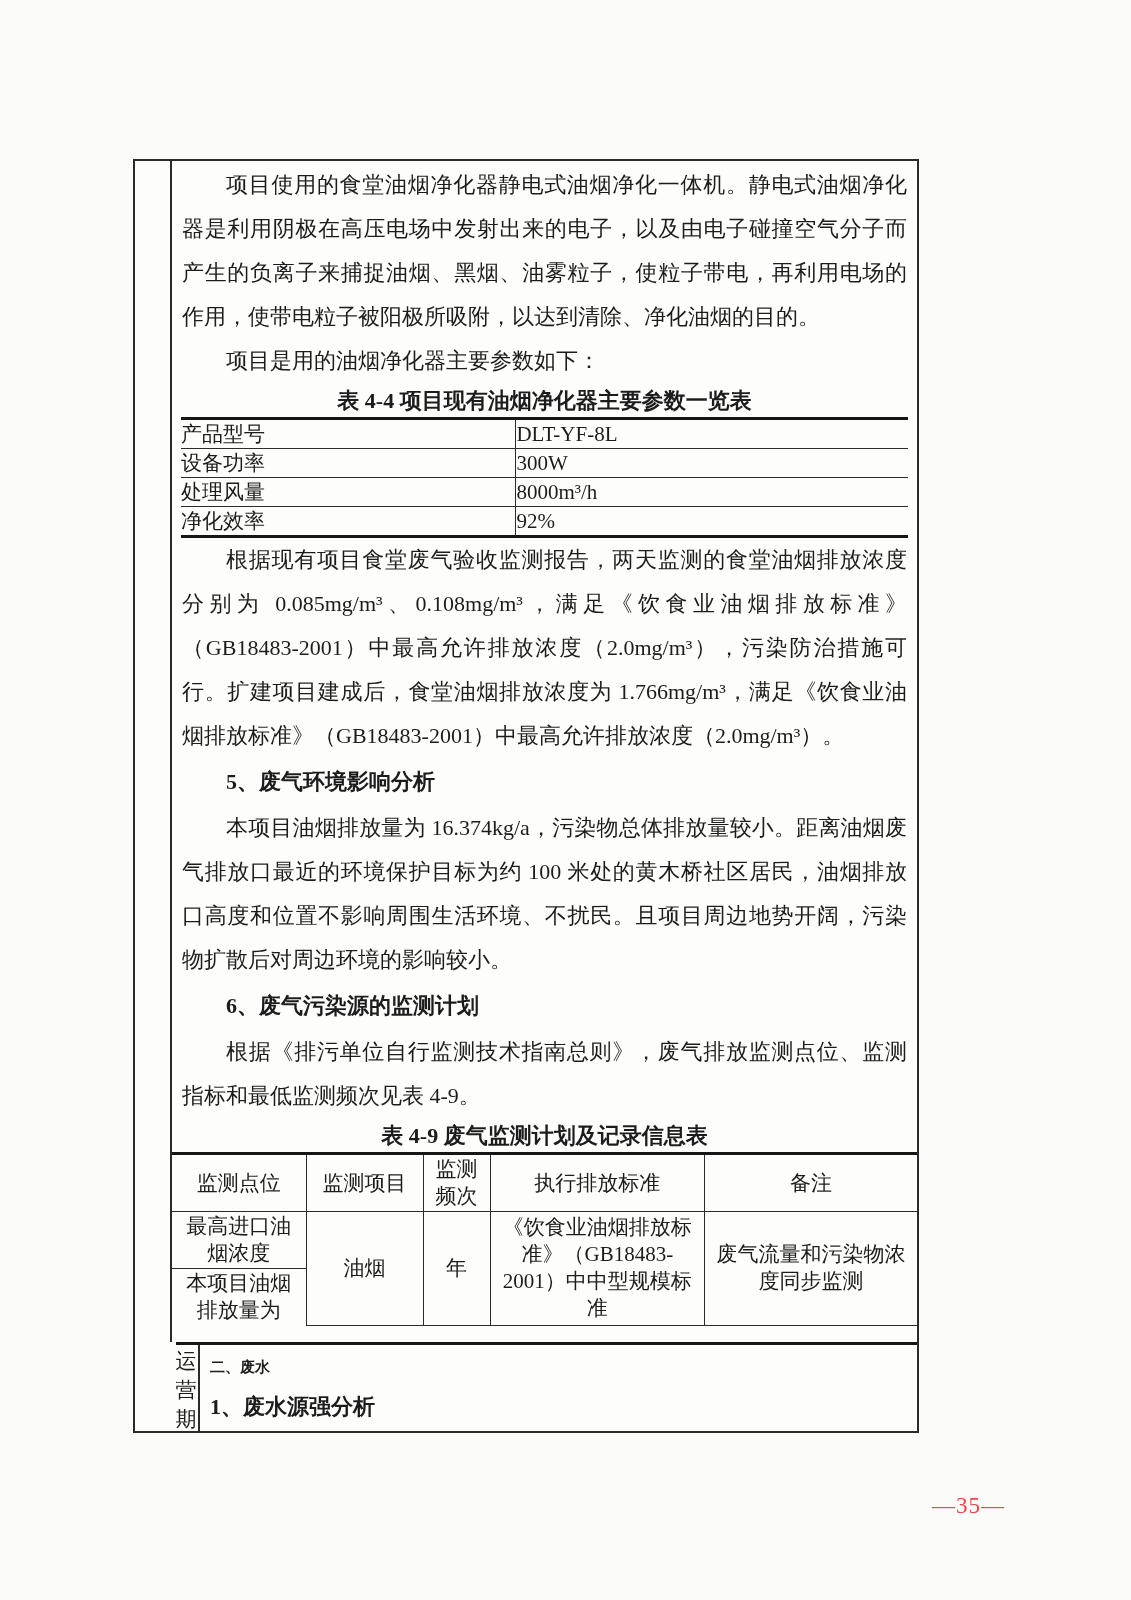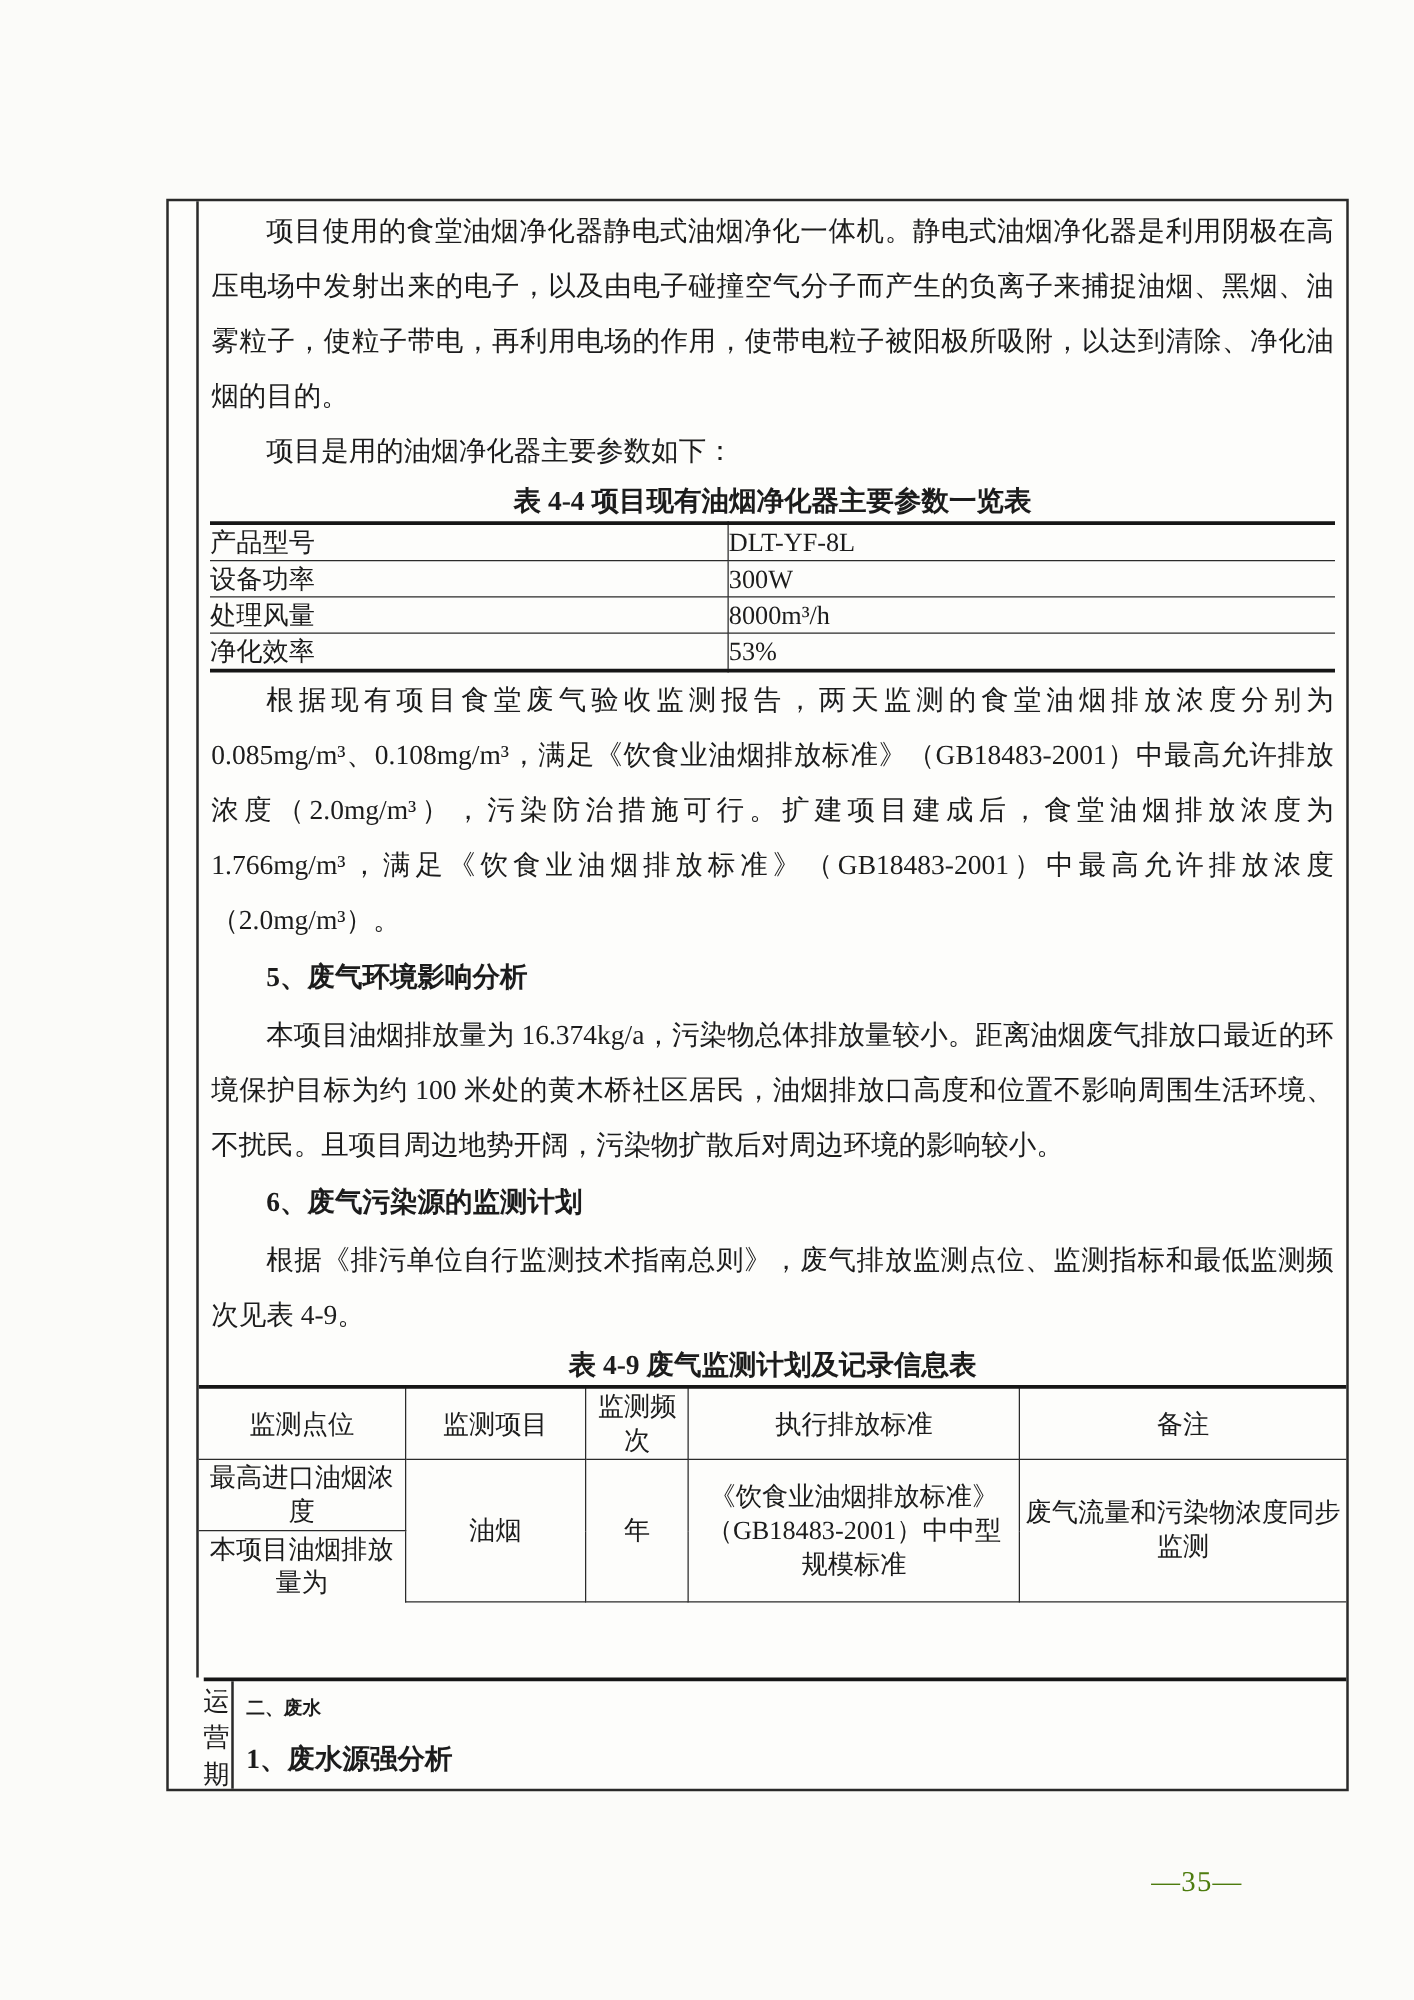--- a/index.html
+++ b/index.html
@@ -5,24 +5,25 @@
   html,body { margin:0; padding:0; }
   .page {
     position:relative;
     width:1131px; height:1600px;
     background:#fbfbf9;
     font-family:"Liberation Serif","DejaVu Serif",serif;
     color:#1c1c1c;
     overflow:hidden;
   }
   .doc-table {
-    position:absolute; left:133px; top:159px; width:946px;
+    position:absolute; left:133px; top:159px; width:786px;
     border:2px solid #2a2a2a;
     background:#fdfdfb;
     box-sizing:border-box;
+    padding-left:13px;
   }
   .row-main { display:flex; min-height:1181px; }
   .row-bottom { display:flex; border-top:3px solid #161616; height:86px;margin-left:28px; }
   .side-cell {
     flex:0 0 22px; width:22px;
     border-right:2px solid #2a2a2a;
     overflow:hidden; position:relative;
   }
   .side-label {
     font-size:21px; line-height:29px; text-align:center;
@@ -76,22 +77,22 @@
   .t49 col.c1 { width:18%; }
   .t49 col.c2 { width:15.7%; }
   .t49 col.c3 { width:9%; }
   .t49 col.c4 { width:28.8%; }
   .t49 col.c5 { width:28.5%; }
 
   .sec-line1 { font-weight:bold; font-size:15px; line-height:38px; }
   .sec-line2 { font-weight:bold; font-size:22px; line-height:42px; }
 
   .page-number {
-    position:absolute; top:1493px; right:137px;
-    font-size:23px; letter-spacing:1px; color:#4d7c0f;
+    position:absolute; top:1493px; right:126px;
+    font-size:23px; letter-spacing:1px; color:#ef4444;
   }
 </style>
 </head>
 <body>
 
 <div class="page">
   <div class="doc-table">
 
     <div class="row-main">
       <div class="side-cell"></div>
@@ -110,21 +111,21 @@
             <tr>
               <td class="lbl">设备功率</td>
               <td>300W</td>
             </tr>
             <tr>
               <td class="lbl">处理风量</td>
               <td>8000m³/h</td>
             </tr>
             <tr>
               <td class="lbl">净化效率</td>
-              <td>53%</td>
+              <td>92%</td>
             </tr>
           </tbody>
         </table>
 
         <p class="para">根据现有项目食堂废气验收监测报告，两天监测的食堂油烟排放浓度分别为 0.085mg/m³、0.108mg/m³，满足《饮食业油烟排放标准》（GB18483-2001）中最高允许排放浓度（2.0mg/m³），污染防治措施可行。扩建项目建成后，食堂油烟排放浓度为 1.766mg/m³，满足《饮食业油烟排放标准》（GB18483-2001）中最高允许排放浓度（2.0mg/m³）。</p>
 
         <div class="heading">5、废气环境影响分析</div>
         <p class="para">本项目油烟排放量为 16.374kg/a，污染物总体排放量较小。距离油烟废气排放口最近的环境保护目标为约 100 米处的黄木桥社区居民，油烟排放口高度和位置不影响周围生活环境、不扰民。且项目周边地势开阔，污染物扩散后对周边环境的影响较小。</p>
 
         <div class="heading">6、废气污染源的监测计划</div>

